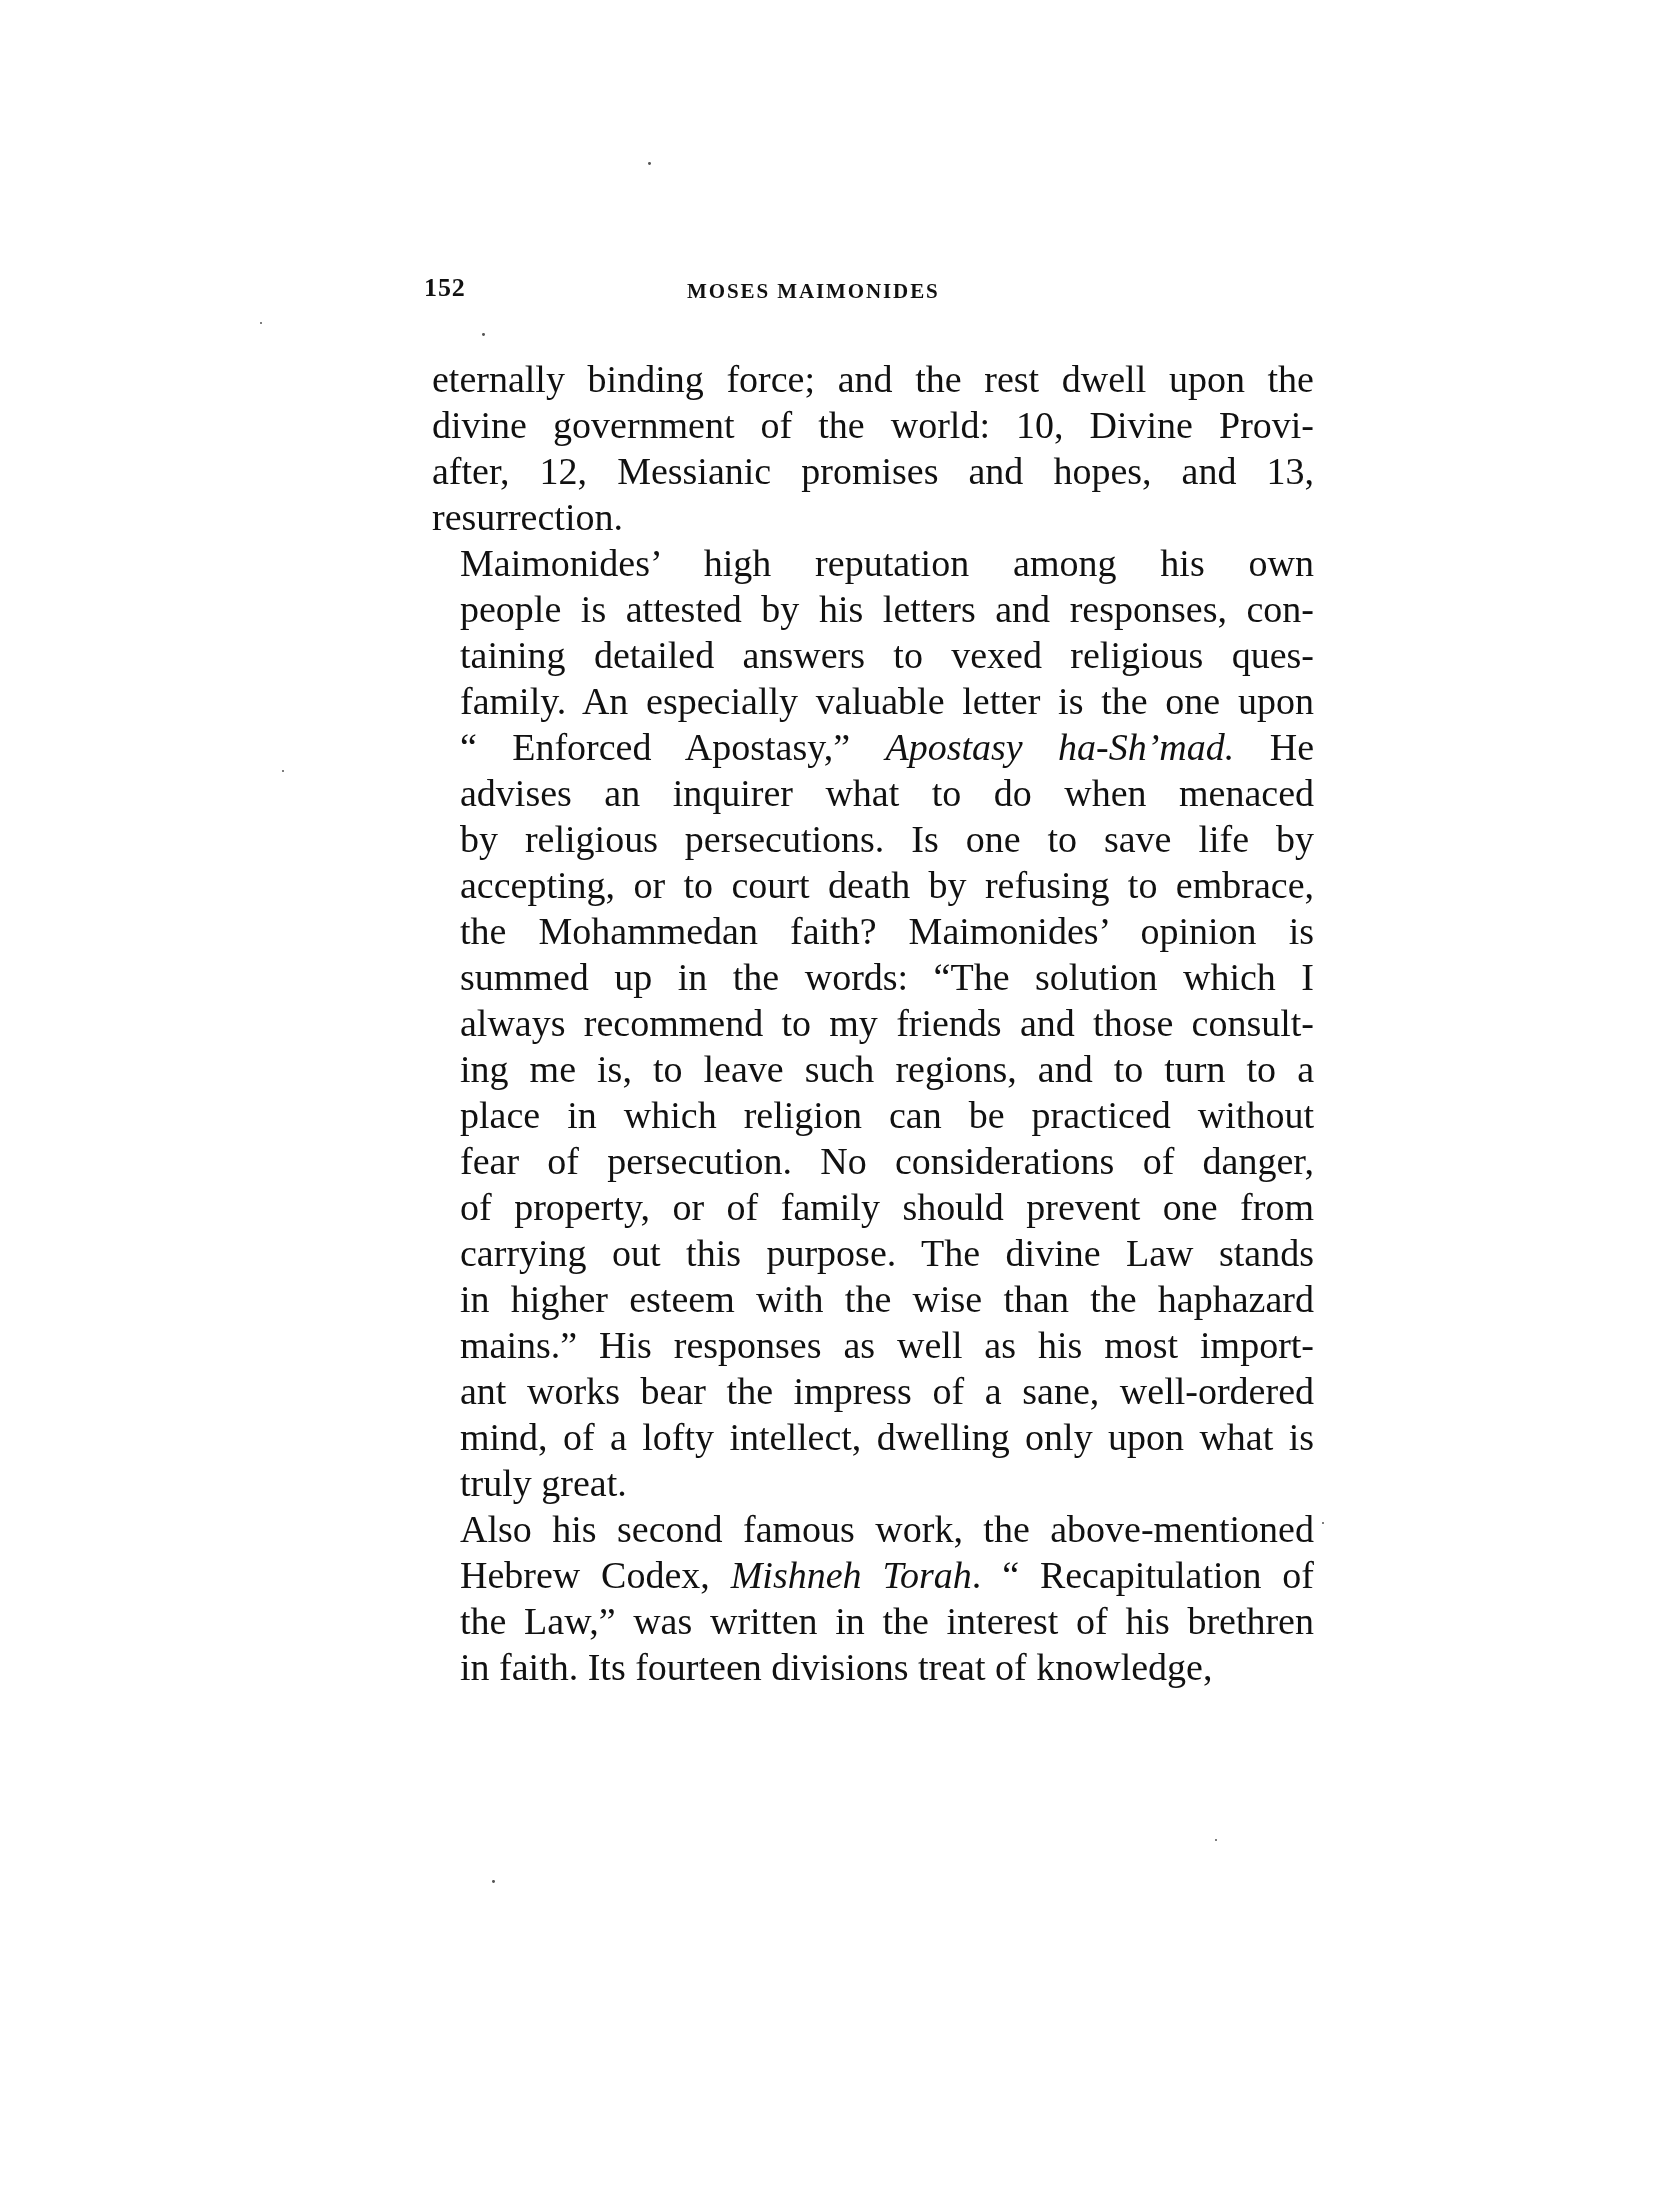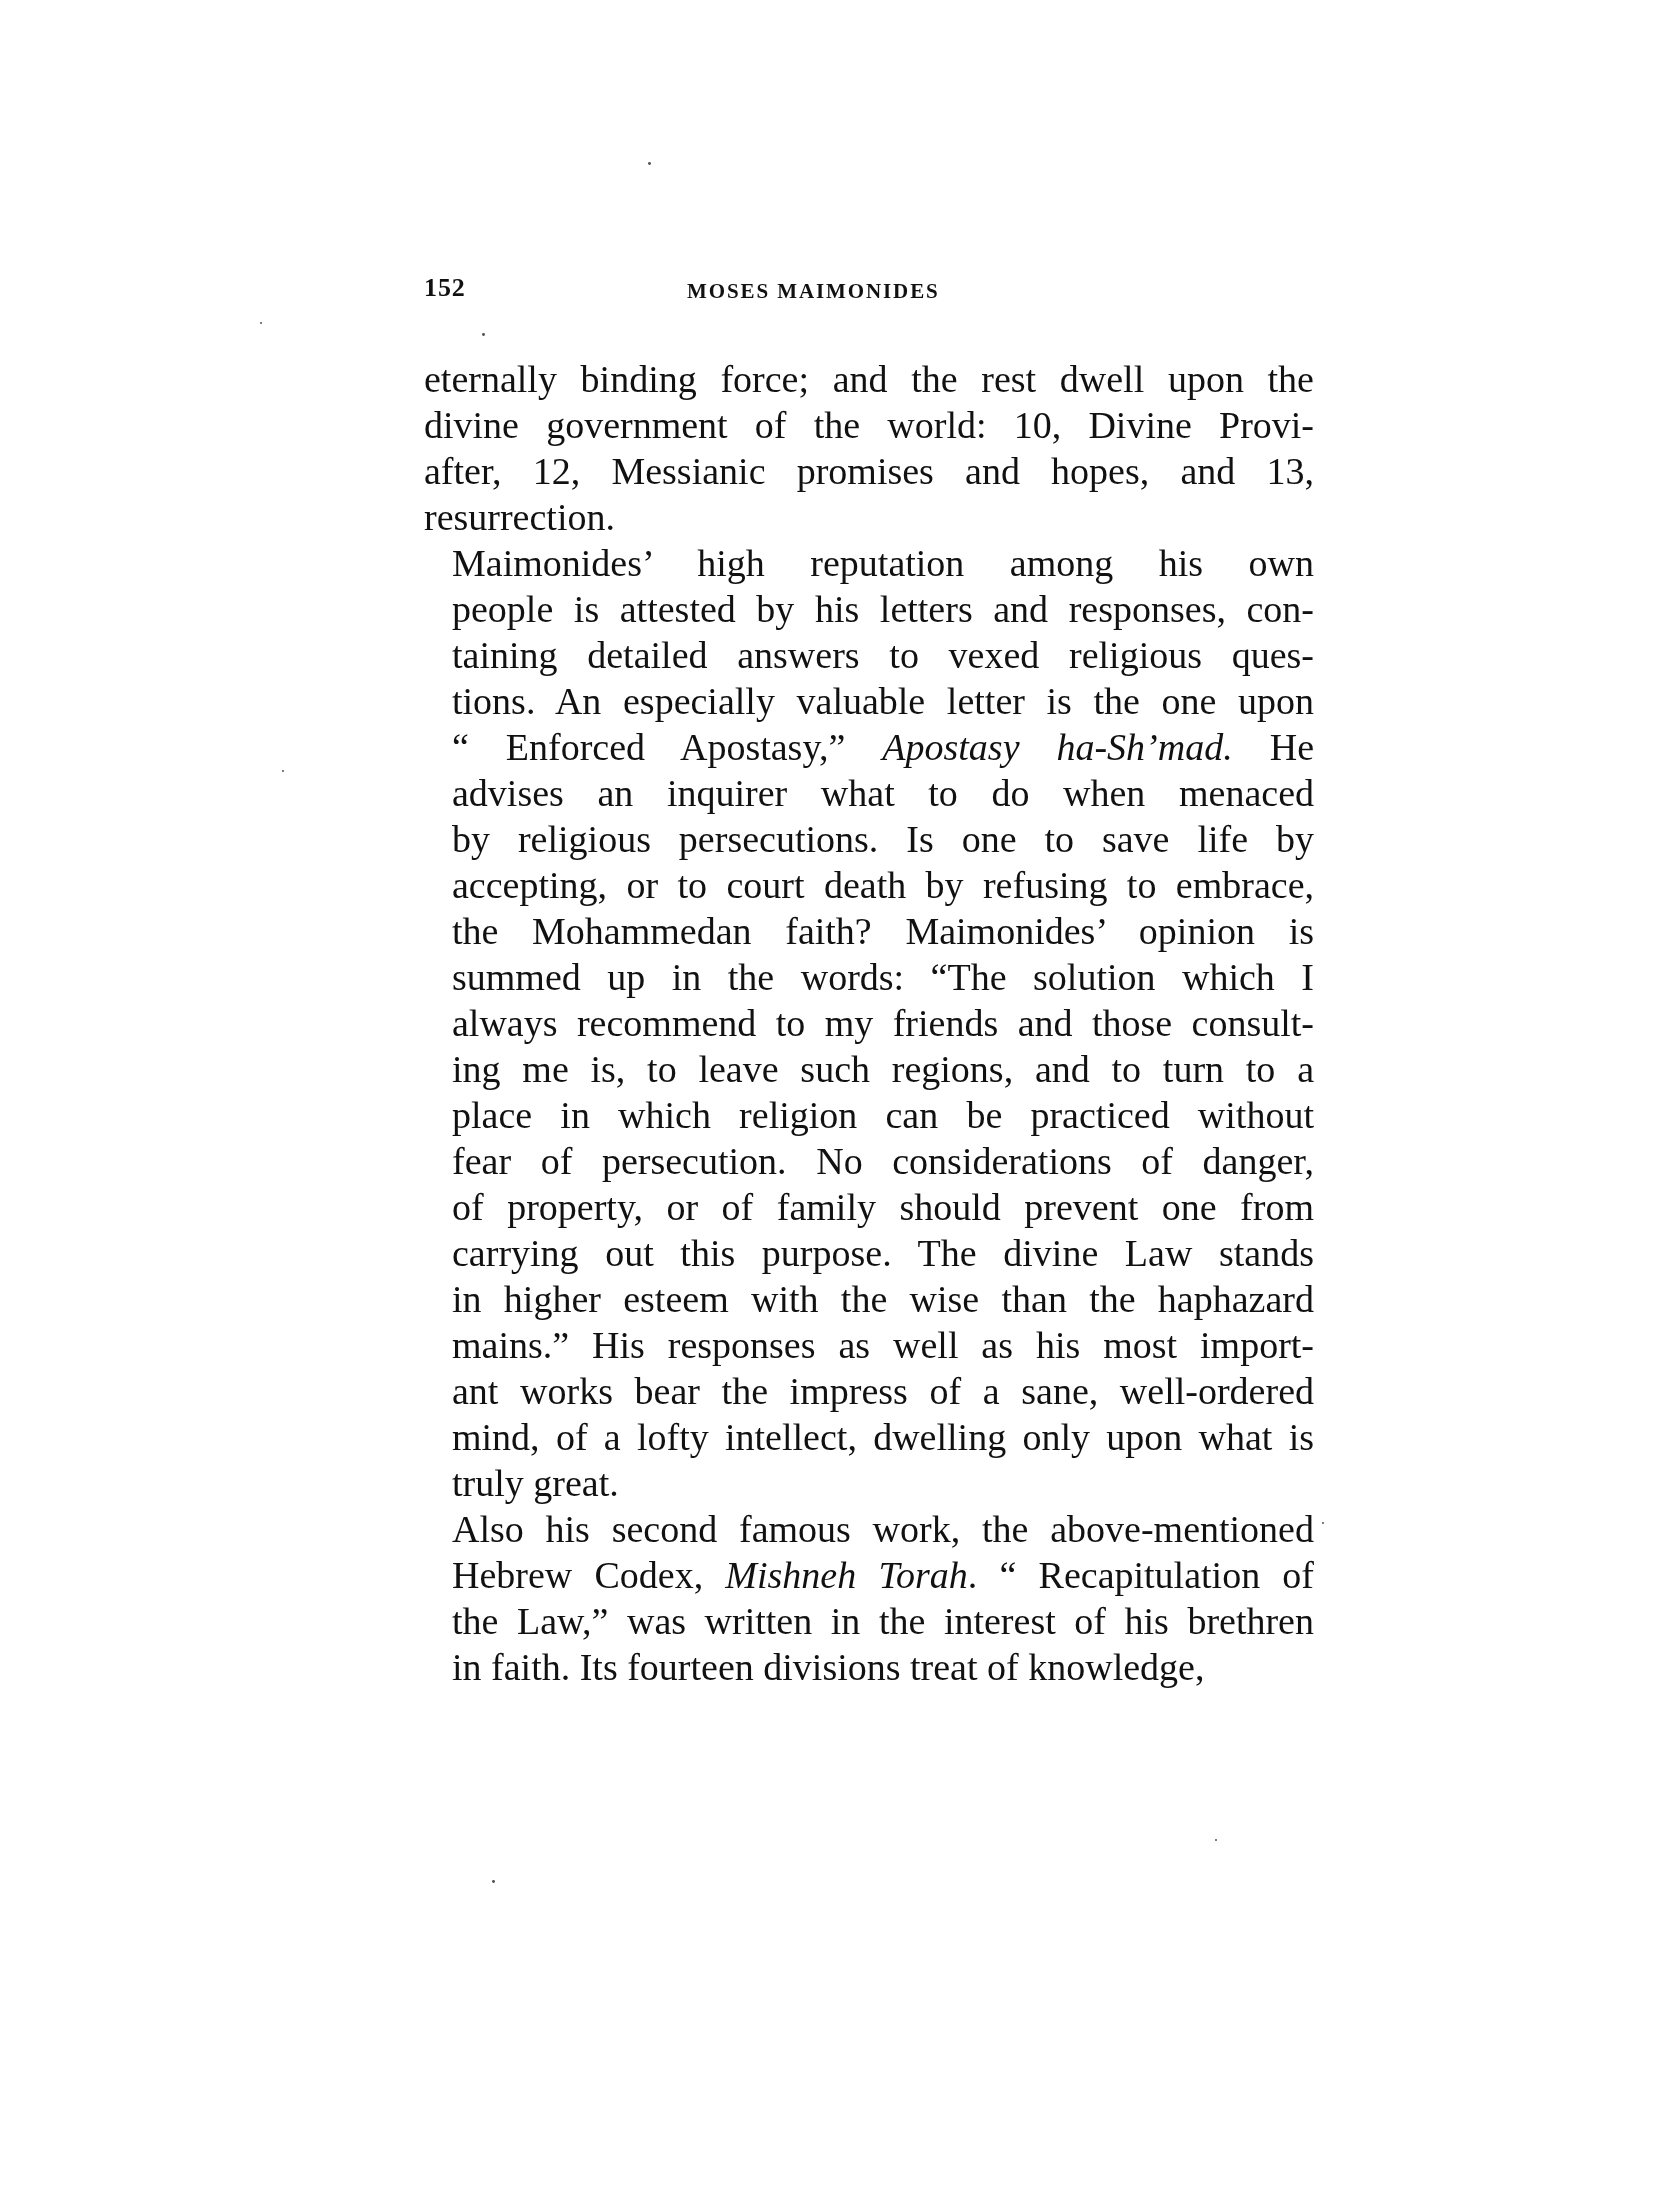--- a/index.html
+++ b/index.html
@@ -59,20 +59,21 @@
       margin: 0;
     }
     .para.indent {
       text-indent: 28px;
     }
     .line {
       display: block;
       text-align: justify;
       text-align-last: justify;
       white-space: nowrap;
+      margin-left: 8px;
     }
     .line.last {
       text-align-last: left;
     }
     em {
       font-style: italic;
     }
   </style>
 </head>
 <body>
@@ -94,21 +95,21 @@
     <div class="para">
       <span class="line">eternally binding force; and the rest dwell upon the</span>
       <span class="line">divine government of the world: 10, Divine Provi-</span>
       <span class="line">after, 12, Messianic promises and hopes, and 13,</span>
       <span class="line last">resurrection.</span>
     </div>
     <div class="para indent">
       <span class="line">Maimonides’ high reputation among his own</span>
       <span class="line">people is attested by his letters and responses, con-</span>
       <span class="line">taining detailed answers to vexed religious ques-</span>
-      <span class="line">tions. An especially valuable letter is the one upon</span>
+      <span class="line">family. An especially valuable letter is the one upon</span>
       <span class="line"><span>“ Enforced Apostasy,” </span><em>Apostasy ha-Sh’mad.</em><span> He</span></span>
       <span class="line">advises an inquirer what to do when menaced</span>
       <span class="line">by religious persecutions. Is one to save life by</span>
       <span class="line">accepting, or to court death by refusing to embrace,</span>
       <span class="line">the Mohammedan faith? Maimonides’ opinion is</span>
       <span class="line">summed up in the words: “The solution which I</span>
       <span class="line">always recommend to my friends and those consult-</span>
       <span class="line">ing me is, to leave such regions, and to turn to a</span>
       <span class="line">place in which religion can be practiced without</span>
       <span class="line">fear of persecution. No considerations of danger,</span>

